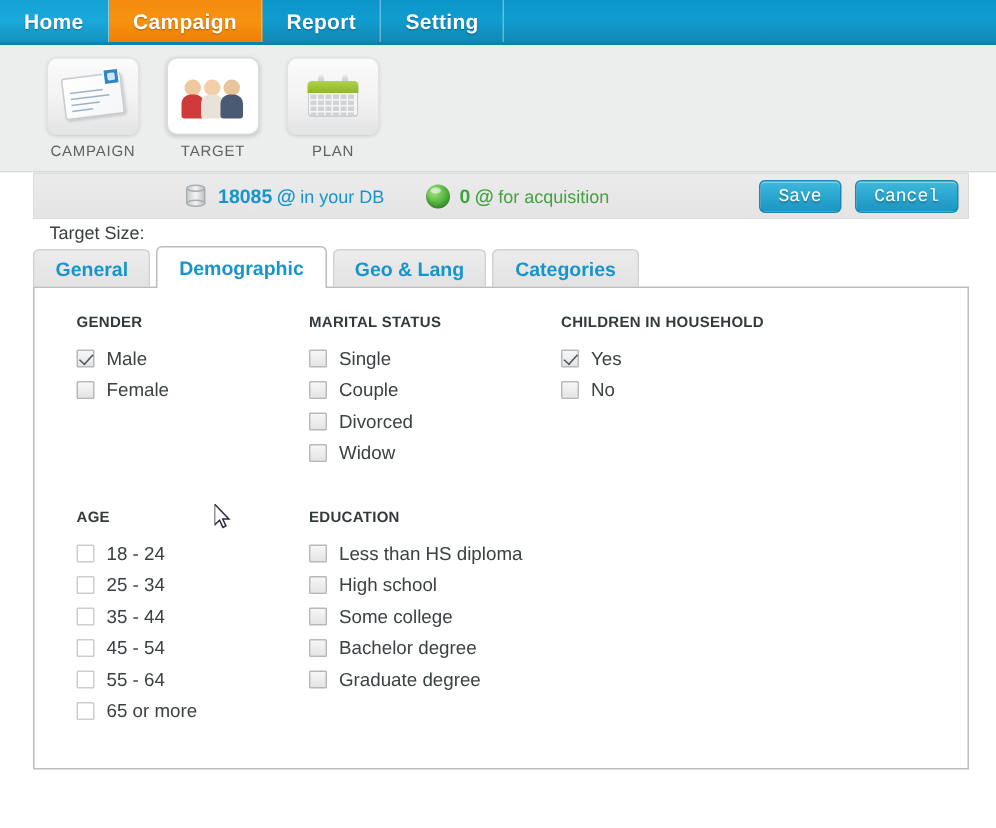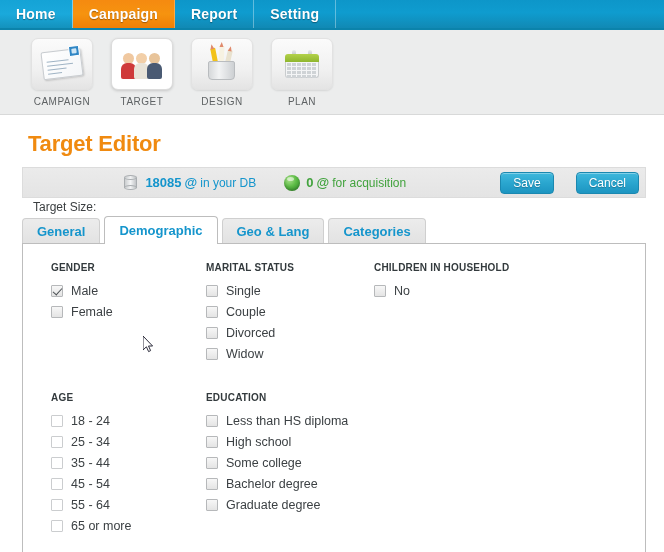--- a/index.html
+++ b/index.html
@@ -200,21 +200,21 @@
     width: 16px; height: 16px; margin-right: 6px; position: relative;
     border-radius: 50%;
     background: radial-gradient(circle at 34% 30%, #a9e08a 0%, #5cbb45 45%, #2f8a2a 100%);
     box-shadow: inset 0 -2px 3px rgba(0,0,0,0.2);
   }
   .globeicon:after {
     content:""; position:absolute; left:3px; top:2px; width:7px; height:4px;
     border-radius:50%; background:rgba(255,255,255,0.55);
   }
 
-  .btns { position: absolute; right: 6px; top: 4px; display: flex; gap: 22px; }
+  .btns { position: absolute; right: 6px; top: 4px; display: flex; gap: 9px; font-family: Liberation Mono, monospace; }
   .btn {
     height: 22px; min-width: 52px; padding: 0 12px;
     border-radius: 4px;
     background: linear-gradient(to bottom,#3fb8dc 0%,#2aa6cf 50%,#1d95c1 100%);
     border: 1px solid #1b88b0;
     color: #ffffff; font-size: 12px;
     display: flex; align-items: center; justify-content: center;
     cursor: pointer;
     text-shadow: 0 1px 1px rgba(0,0,0,0.25);
     box-shadow: inset 0 1px 0 rgba(255,255,255,0.35);
@@ -365,37 +365,20 @@
           </div>
         <div class="person p3">
             <div class="head"></div>
             <div class="body"></div>
           </div>
       </div>
     </div>
     <div class="iconlabel">TARGET</div>
   </div>
 
-  <div class="iconitem">
-    <div class="icontile">
-      <div class="cup">
-        <div class="pen a">
-            <div class="tip"></div>
-          </div>
-        <div class="pen b">
-            <div class="tip"></div>
-          </div>
-        <div class="pen c">
-            <div class="tip"></div>
-          </div>
-        <div class="can"></div>
-      </div>
-    </div>
-    <div class="iconlabel">DESIGN</div>
-  </div>
 
   <div class="iconitem">
     <div class="icontile">
       <div class="cal">
         <div class="ring l"></div>
           <div class="ring r"></div>
         <div class="top"></div>
         <div class="grid">
           <i></i>
             <i></i>
@@ -423,21 +406,20 @@
             <i></i>
         </div>
       </div>
     </div>
     <div class="iconlabel">PLAN</div>
   </div>
 </div>
 
 <div class="page">
 
-  <div class="pagetitle">Target Editor</div>
 
   <div class="sizebar">
     <span class="lbl">Target Size:</span>
 
     <div class="stat db" style="margin-left:28px;text-align:right;">
       <span class="dbicon">
         <span class="body"></span>
           <span class="c t"></span>
           <span class="c b"></span>
       </span>
@@ -506,20 +488,24 @@
         </div>
         <div class="checkrow">
           <span class="cb"></span>
           <span>Widow</span>
         </div>
       </div>
 
       <div class="col-children">
         <div class="grouptitle">CHILDREN IN HOUSEHOLD</div>
         <div class="checkrow">
+          <span class="cb checked"></span>
+          <span>Yes</span>
+        </div>
+        <div class="checkrow">
           <span class="cb"></span>
           <span>No</span>
         </div>
       </div>
     </div>
 
     <div class="spacer-row"></div>
 
     <div class="grouprow">
 

